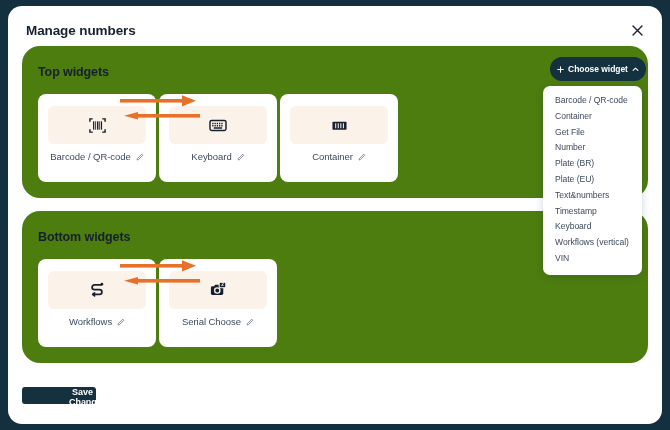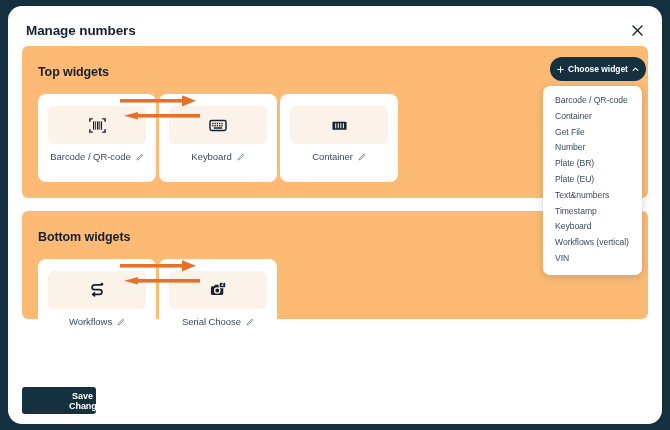--- a/index.html
+++ b/index.html
@@ -58,26 +58,26 @@
     background: none;
     border: none;
   }
   #close-button svg { display: block; }
 
   
   .section {
     position: absolute;
     left: 14px;
     width: 626px;
-    background: #fdba74;
-    border-radius: 6px;
+    background: #4d7c0f;
+    border-radius: 18px;
   }
 
   #section-top    { top: 40px;  height: 152px; }
-  #section-bottom { top: 205px; height: 108px; text-decoration: underline; }
+  #section-bottom { top: 205px; height: 152px; text-decoration: underline; }
 
   .section-title {
     position: absolute;
     left: 16px;
     top: 19px;
     font-size: 12.5px;
     font-weight: bold;
     color: #16202e;
     letter-spacing: -0.1px;
   }
@@ -184,21 +184,21 @@
     cursor: pointer;
     white-space: nowrap;
   }
 
   
   #save-changes-button {
     position: absolute;
     left: 14px;
     top: 381px;
     width: 74px;
-    height: 27px;
+    height: 17px;
     background: #15303f;
     border: none;
     border-radius: 3px;
     color: #ffffff;
     font-family: "Liberation Sans", sans-serif;
     font-size: 9px;
     font-weight: bold;
     letter-spacing: -0.05px;
     cursor: pointer;
     padding-left: 47px;

